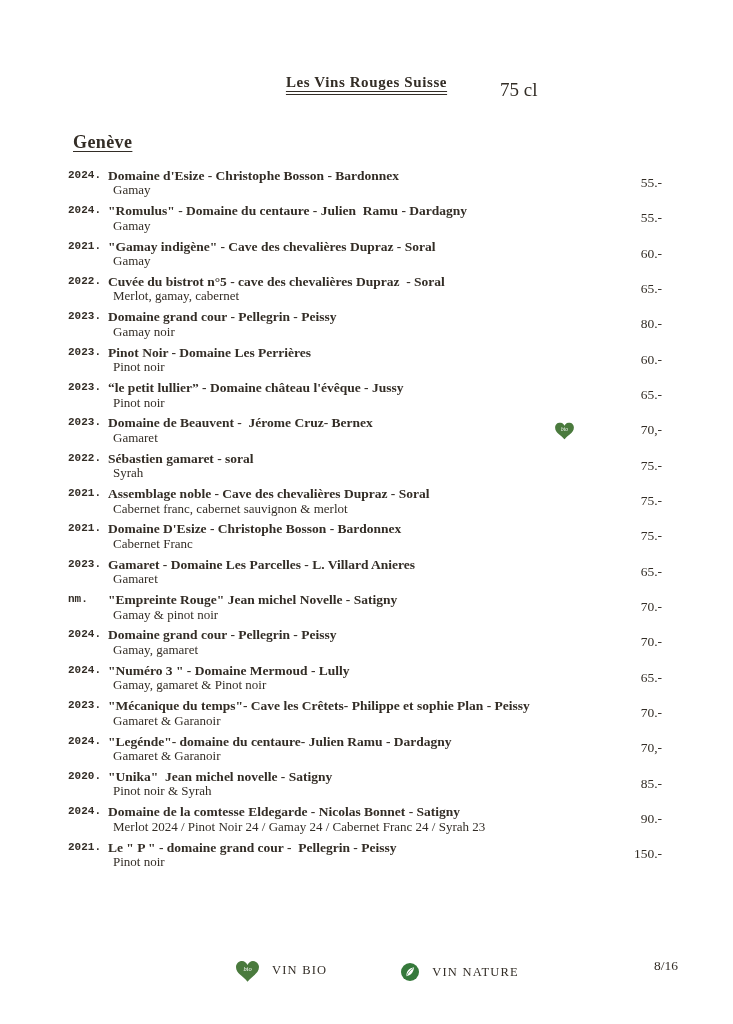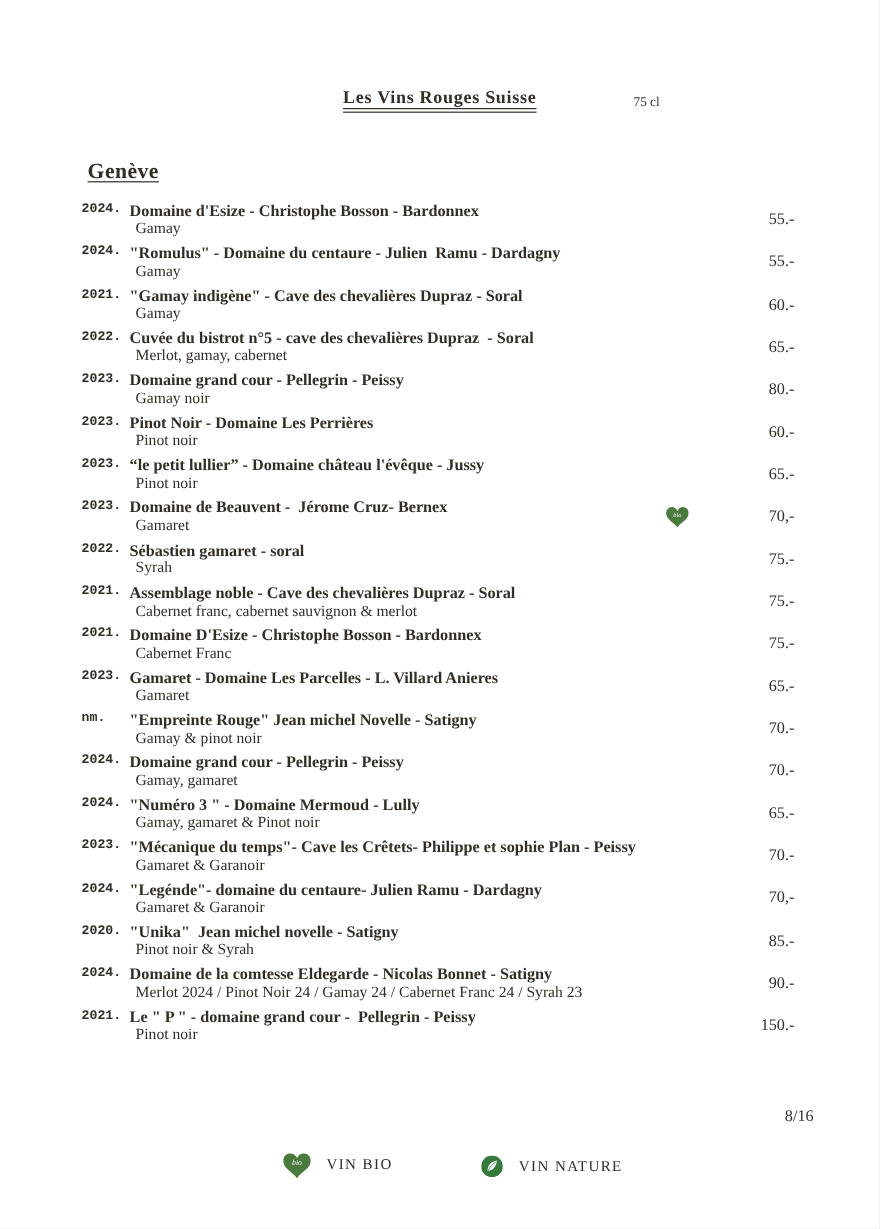--- a/index.html
+++ b/index.html
@@ -8,41 +8,41 @@
     width:733px; height:1024px; background:#ffffff; position:relative;
     font-family:"Liberation Serif", serif; color:#332d26; overflow:hidden;
     margin:0 auto;
   }
   
   .title {
     position:absolute; top:74px; left:50%; transform:translateX(-50%);
     font-size:15px; font-weight:bold; letter-spacing:0.6px; white-space:nowrap;
     text-decoration:underline; text-decoration-style:double; text-underline-offset:4px;text-align:center;
   }
-  .volume { position:absolute; top:79px; left:528px; font-size:11px; }
+  .volume { position:absolute; top:79px; left:500px; font-size:19px; }
   .section-heading {
     position:absolute; top:132px; left:73px;
     font-size:18px; font-weight:bold; letter-spacing:0.4px;
     text-decoration:underline; text-underline-offset:3px;
   }
   
   .wine-list { position:absolute; top:169px; left:68px; width:594px; }
   .wine-row { display:flex; position:relative; margin-bottom:7px; line-height:1.07; }
   .wine-year { width:40px; flex-shrink:0; font-weight:bold; font-size:11px; padding-top:1px;font-family:Liberation Mono, monospace; }
   .wine-main { flex:1; display:flex; flex-direction:column; min-width:0; }
   .wine-name { font-weight:bold; font-size:13.5px; white-space:pre-wrap; }
   .wine-grapes { font-size:13px; padding-left:5px; white-space:pre-wrap; }
   .wine-price { align-self:center; min-width:44px; text-align:right; font-size:13.5px; flex-shrink:0; }
   .bio-badge { display:none; position:absolute; right:88px; top:50%; transform:translateY(-50%); }
   .wine-row[data-bio="true"] .bio-badge { display:block; }
   
   .legend { position:absolute; top:961px; left:236px; display:flex; align-items:center; gap:74px; }
   .legend-item { display:flex; gap:13px; }
   .legend-label { font-size:12.5px; letter-spacing:1.2px; padding-top:2px; }
-  .page-number { position:absolute; top:922px; right:55px; font-size:13.5px; }
+  .page-number { position:absolute; top:958px; right:55px; font-size:13.5px; }
   svg { display:block; }
 </style>
 </head>
 <body>
 
 <div class="page">
 
   <div class="title">Les Vins Rouges Suisse</div>
   <div class="volume">75 cl</div>
 

